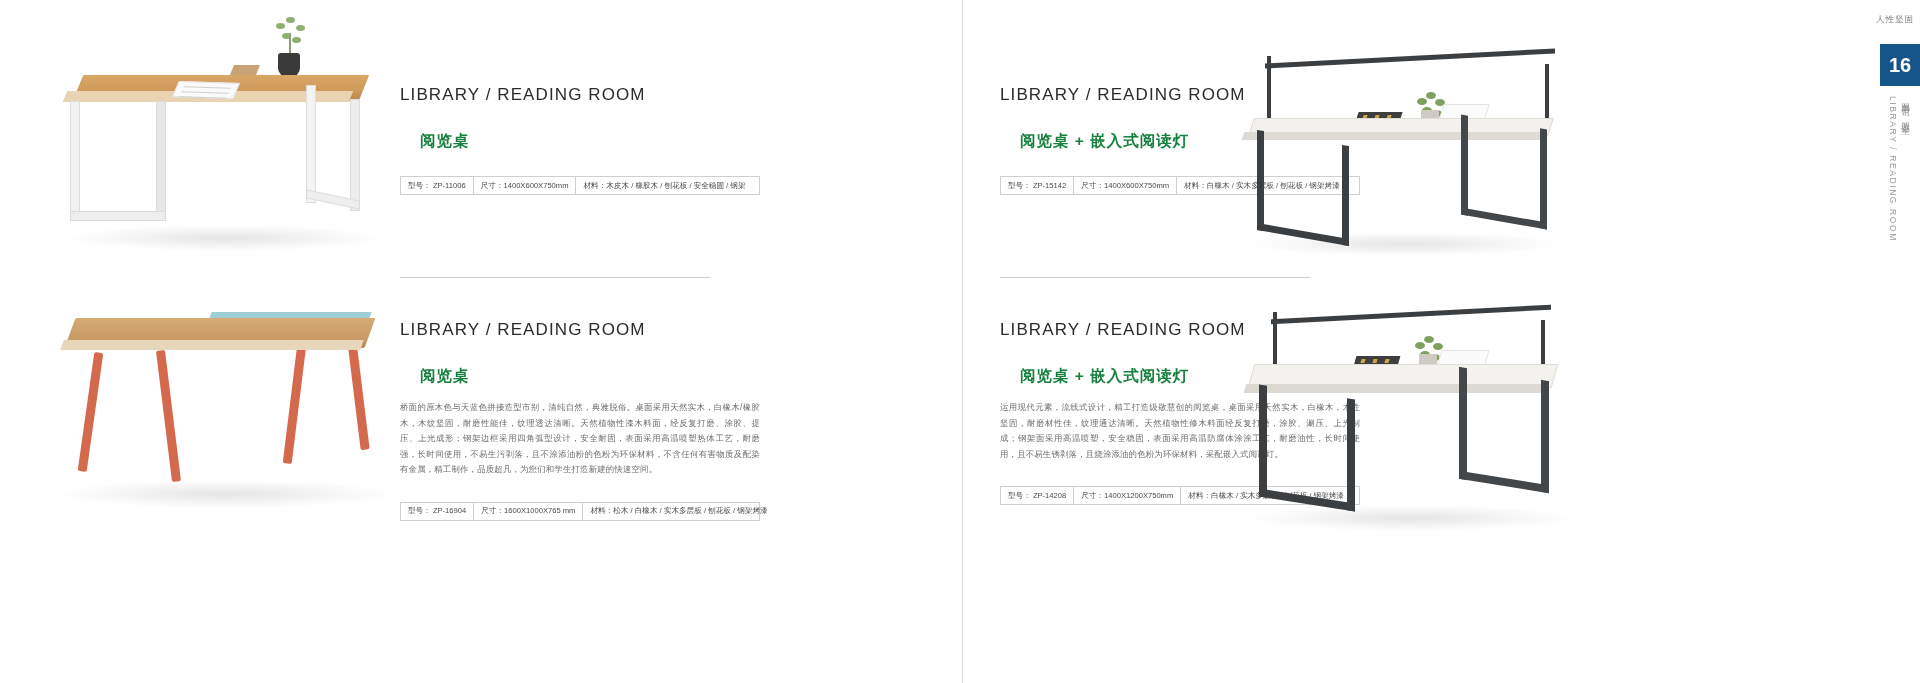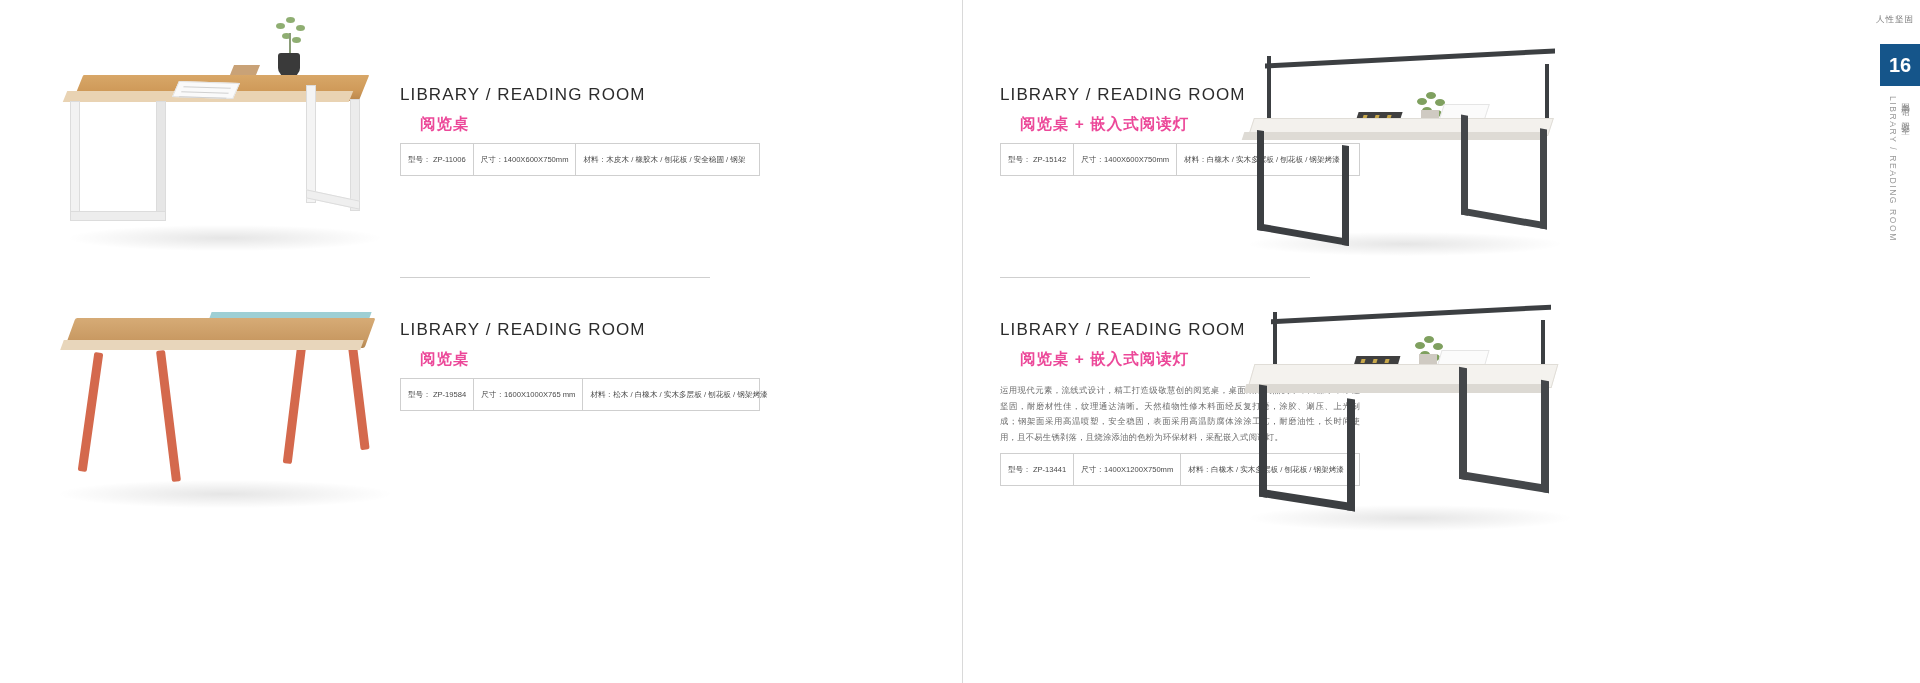--- a/index.html
+++ b/index.html
@@ -24,42 +24,42 @@
 
   .txt-box { position: absolute; width: 360px; }
   .en-title {
     font-size: 17px;
     letter-spacing: 1.1px;
     color: #2b2b2b;
     font-weight: 400;
     white-space: nowrap;
   }
   .cn-title {
-    margin-top: 9px;
+    margin-top: 26px;
     font-size: 15.5px;
-    color: #ec4899;
+    color: #15803d;
     letter-spacing: 1px;
     font-weight: 700;
     padding-left: 20px;
   }
   .desc {
     margin-top: 13px;
     font-size: 8.4px;
     line-height: 1.85;
     color: #6d6d6d;
     text-align: justify;
     letter-spacing: .2px;
   }
 
   
   .spec {
-    margin-top: 8px;
+    margin-top: 24px;
     display: flex;
     border: 1px solid #cfcfcf;
-    height: 33px;
+    height: 19px;
     align-items: stretch;
     font-size: 7.6px;
     color: #4a4a4a;
   }
   .spec .cell {
     display: flex;
     align-items: center;
     padding: 0 7px;
     white-space: nowrap;
     border-right: 1px solid #cfcfcf;
@@ -404,22 +404,23 @@
     <div class="edge"></div>
     <div class="top"></div>
     <div class="under"></div>
     <div class="lg a"></div>
     <div class="lg b"></div>
   </div>
 
   <div class="txt-box" style="left:400px; top:320px;">
     <div class="en-title">LIBRARY / READING ROOM</div>
     <div class="cn-title">阅览桌</div>
+    <div class="desc">桥面的原木色与天蓝色拼接造型市别，清纯自然，典雅脱俗。桌面采用天然实木，白橡木/橡胶木，木纹坚固，耐磨性能佳，纹理透达清晰。天然植物性漆木料面，经反复打磨、涂胶、提压、上光成形；钢架边框采用四角弧型设计，安全耐固，表面采用高温喷塑热体工艺，耐磨强，长时间使用，不易生污剥落，且不涂添油粉的色粉为环保材料，不含任何有害物质及配染有金属，精工制作，品质超凡，为您们和学生打造新建的快速空间。</div>
     <div class="spec">
-      <span class="cell">型号： ZP-19584</span>
+      <span class="cell">型号： ZP-16904</span>
       <span class="cell">尺寸：1600X1000X765 mm</span>
       <span class="cell">材料：松木 / 白橡木 / 实木多层板 / 刨花板 / 钢架烤漆</span>
     </div>
   </div>
 
   <div class="txt-box" style="left:1000px; top:85px;">
     <div class="en-title">LIBRARY / READING ROOM</div>
     <div class="cn-title">阅览桌 + 嵌入式阅读灯</div>
     <div class="spec">
       <span class="cell">型号： ZP-15142</span>
@@ -453,21 +454,21 @@
     <div class="apron"></div>
     <div class="frameR"></div>
     <div class="frameL"></div>
   </div>
 
   <div class="txt-box" style="left:1000px; top:320px;">
     <div class="en-title">LIBRARY / READING ROOM</div>
     <div class="cn-title">阅览桌 + 嵌入式阅读灯</div>
     <div class="desc">运用现代元素，流线式设计，精工打造级敬慧创的阅览桌，桌面采用天然实木，白橡木，木性坚固，耐磨材性佳，纹理通达清晰。天然植物性修木料面经反复打磨，涂胶、涮压、上光制成；钢架面采用高温喷塑，安全稳固，表面采用高温防腐体涂涂工艺，耐磨油性，长时间使用，且不易生锈剥落，且烧涂添油的色粉为环保材料，采配嵌入式阅读灯。</div>
     <div class="spec">
-      <span class="cell">型号： ZP-13441</span>
+      <span class="cell">型号： ZP-14208</span>
       <span class="cell">尺寸：1400X1200X750mm</span>
       <span class="cell">材料：白橡木 / 实木多层板 / 刨花板 / 钢架烤漆</span>
     </div>
   </div>
 
   <div class="shadow" style="left:1250px; top:505px; width:320px; height:26px;"></div>
   <div class="tbl4">
     <div class="beam"></div>
     <div class="postL"></div>
     <div class="postR"></div>

